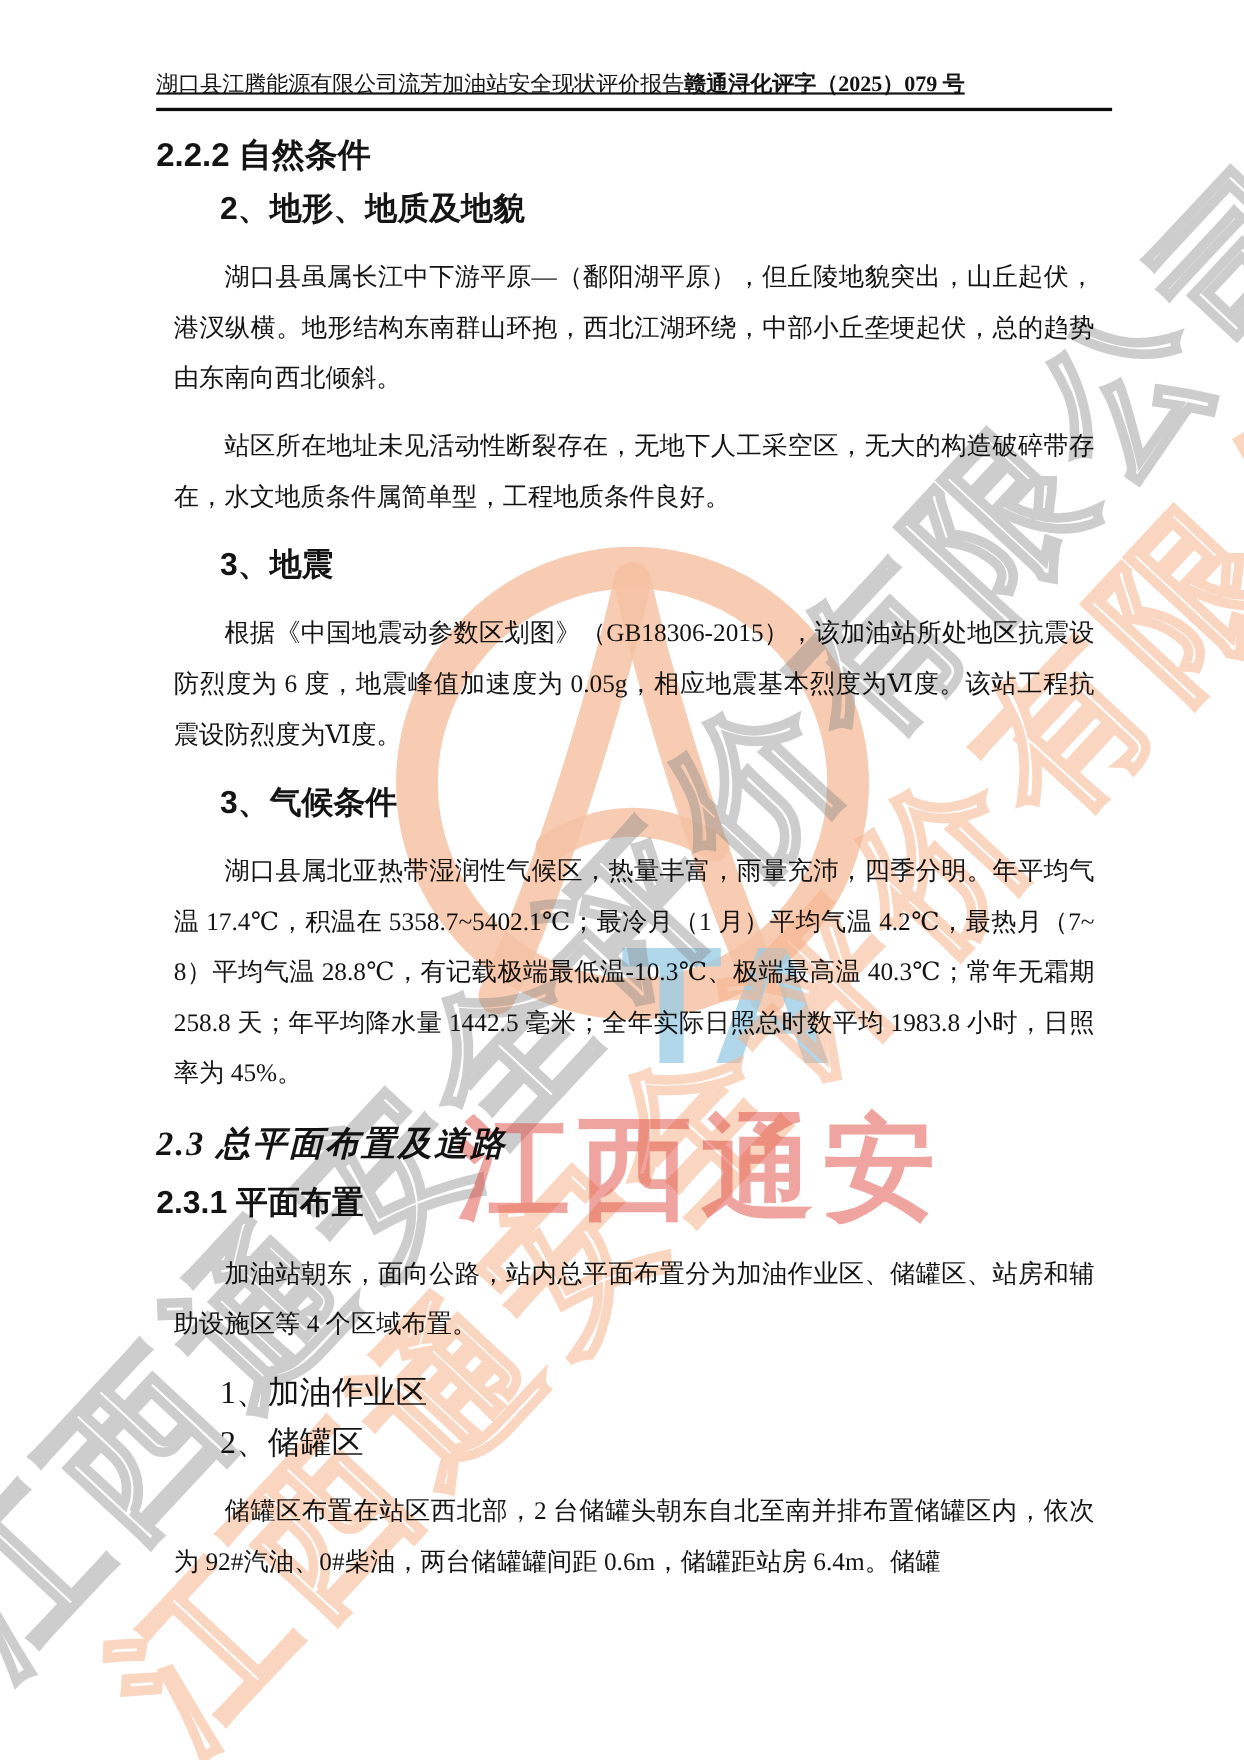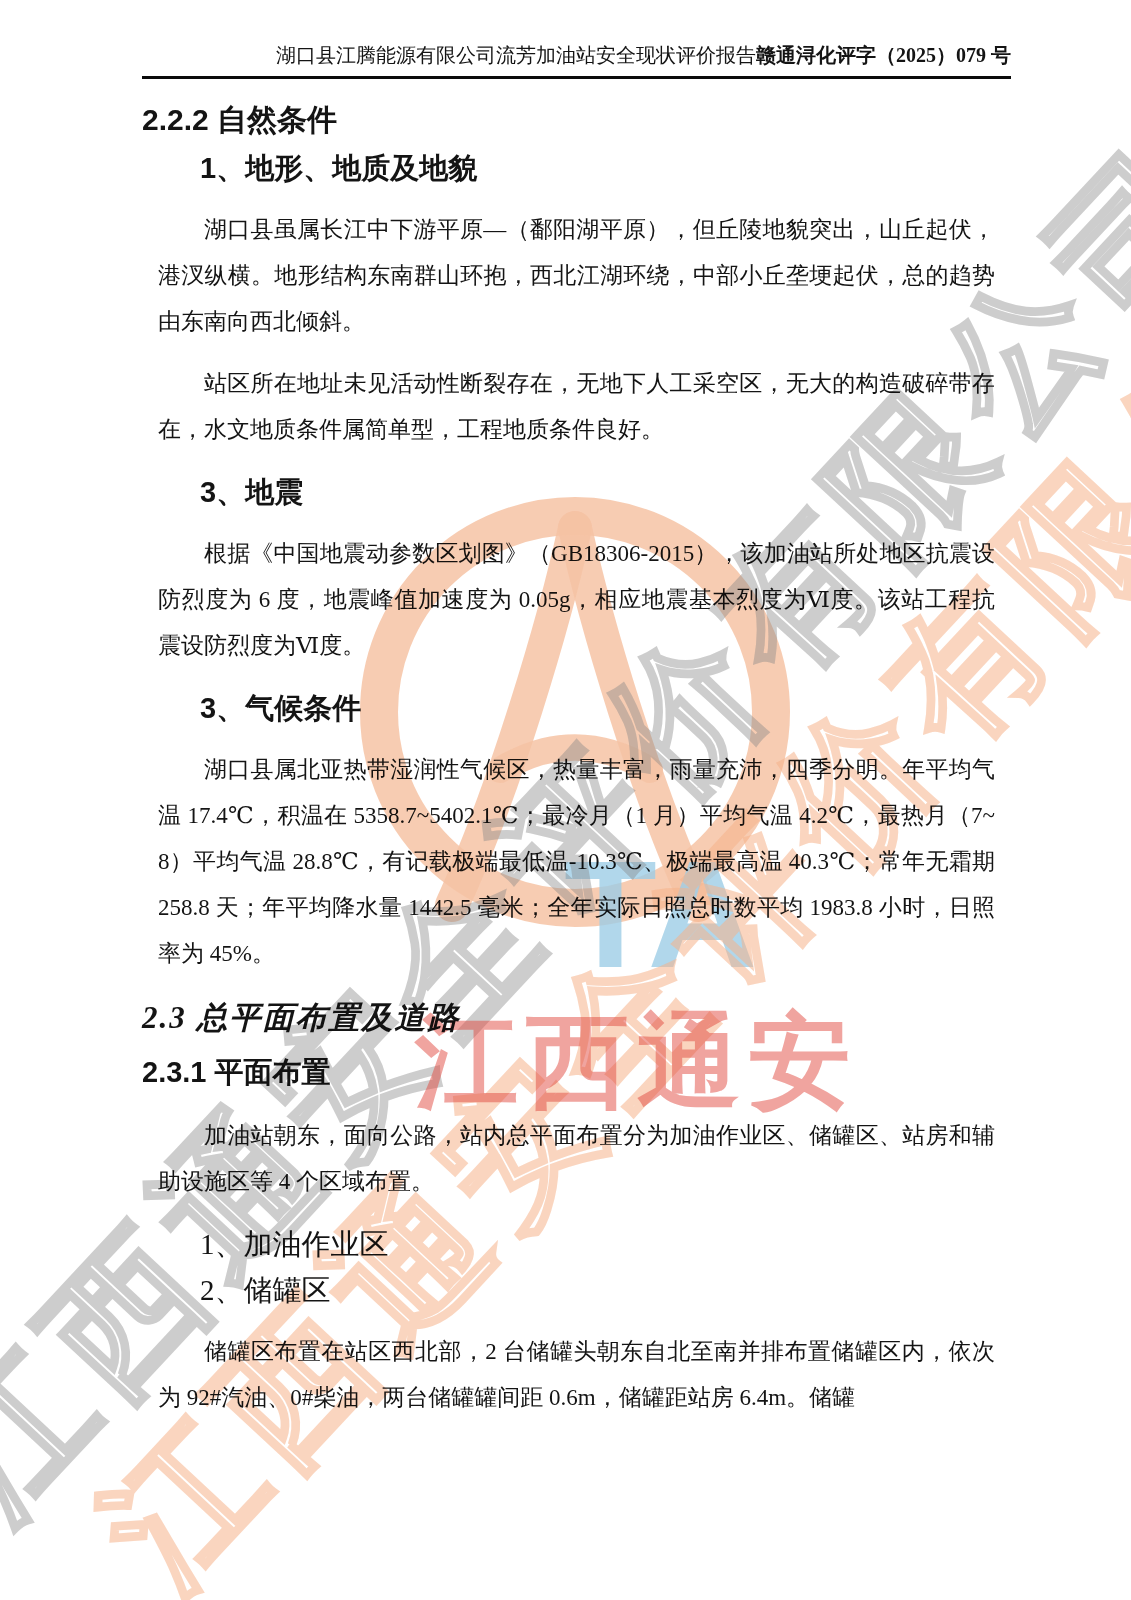--- a/index.html
+++ b/index.html
@@ -10,24 +10,24 @@
     background:#ffffff;
     overflow:hidden;
     font-family:"Liberation Serif","DejaVu Serif",serif;
     color:#141414;
   }
   
   .content{
     position:absolute;left:142px;top:0;width:869px;z-index:1;
   }
   .doc-header{
-    display:flex;justify-content:flex-end;align-items:flex-end;
-    padding-top:42px;padding-bottom:8px;
+    display:flex;justify-content:flex-start;align-items:flex-end;
+    padding-top:64px;padding-bottom:8px;
     border-bottom:3px solid #0a0a0a;
-    font-size:20px;line-height:26px;
+    font-size:20px;line-height:26px;text-decoration:underline;
   }
   .doc-header .hdr-left{font-family:"Liberation Serif","DejaVu Serif",serif;}
   .doc-header .hdr-right{font-family:"Liberation Serif","DejaVu Serif",serif;font-weight:bold;}
   .h-num{ 
     font-family:"Liberation Sans","DejaVu Sans",sans-serif;
     font-weight:bold;font-size:30px;line-height:50px;
   }
   .h-222{margin-top:16px;}
   .h-23{
     font-family:"Liberation Serif","DejaVu Serif",serif;
@@ -105,21 +105,21 @@
 
   <div class="content">
 
     <div class="doc-header">
       <span class="hdr-left">湖口县江腾能源有限公司流芳加油站安全现状评价报告</span>
       <span class="hdr-right">赣通浔化评字（2025）079 号</span>
     </div>
 
     <div class="h-num h-222">2.2.2 自然条件</div>
 
-    <div class="h-sub">1、地形、地质及地貌</div>
+    <div class="h-sub">2、地形、地质及地貌</div>
 
     <p class="body">湖口县虽属长江中下游平原—（鄱阳湖平原），但丘陵地貌突出，山丘起伏，港汊纵横。地形结构东南群山环抱，西北江湖环绕，中部小丘垄埂起伏，总的趋势由东南向西北倾斜。</p>
 
     <p class="body">站区所在地址未见活动性断裂存在，无地下人工采空区，无大的构造破碎带存在，水文地质条件属简单型，工程地质条件良好。</p>
 
     <div class="h-sub">3、地震</div>
 
     <p class="body">根据《中国地震动参数区划图》（GB18306-2015），该加油站所处地区抗震设防烈度为 6 度，地震峰值加速度为 0.05g，相应地震基本烈度为Ⅵ度。该站工程抗震设防烈度为Ⅵ度。</p>
 
     <div class="h-sub">3、气候条件</div>

